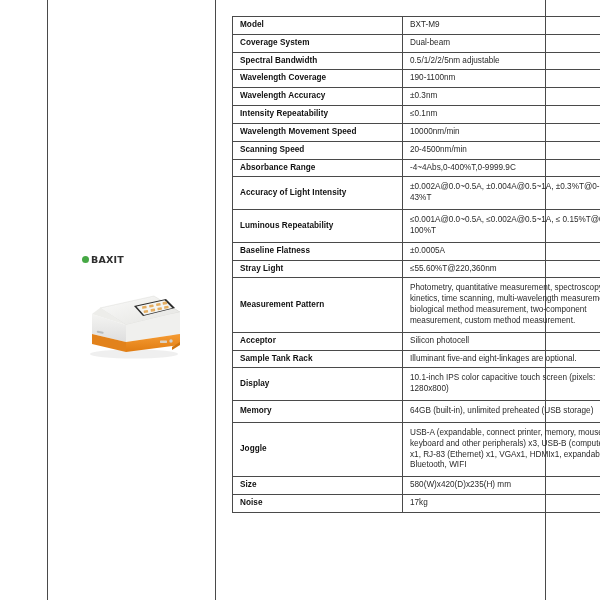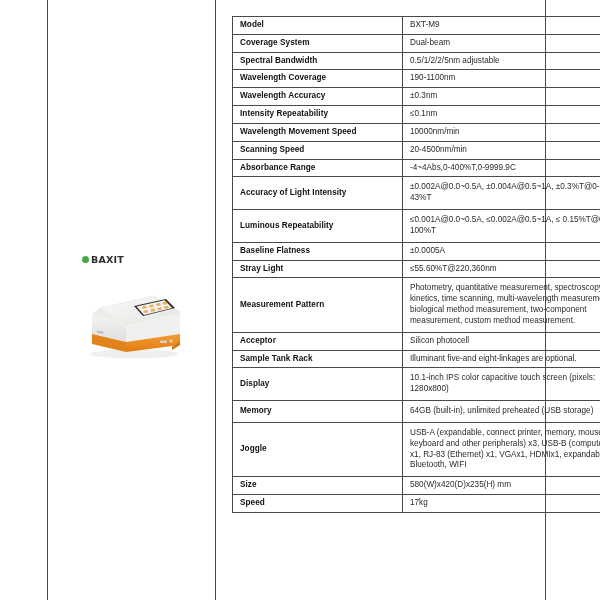--- a/index.html
+++ b/index.html
@@ -272,21 +272,21 @@
               </tr>
               <tr class="tall">
                 <td class="k">Joggle</td>
                 <td class="v">USB-A (expandable, connect printer, memory, mouse, keyboard and other peripherals) x3, USB-B (computer) x1, RJ-83 (Ethernet) x1, VGAx1, HDMIx1, expandable Bluetooth, WIFI</td>
               </tr>
               <tr>
                 <td class="k">Size</td>
                 <td class="v">580(W)x420(D)x235(H) mm</td>
               </tr>
               <tr>
-                <td class="k">Speed</td>
+                <td class="k">Noise</td>
                 <td class="v">17kg</td>
               </tr>
 
             </tbody>
           </table>
         </td>
 
       </tr>
     </tbody>
   </table>

